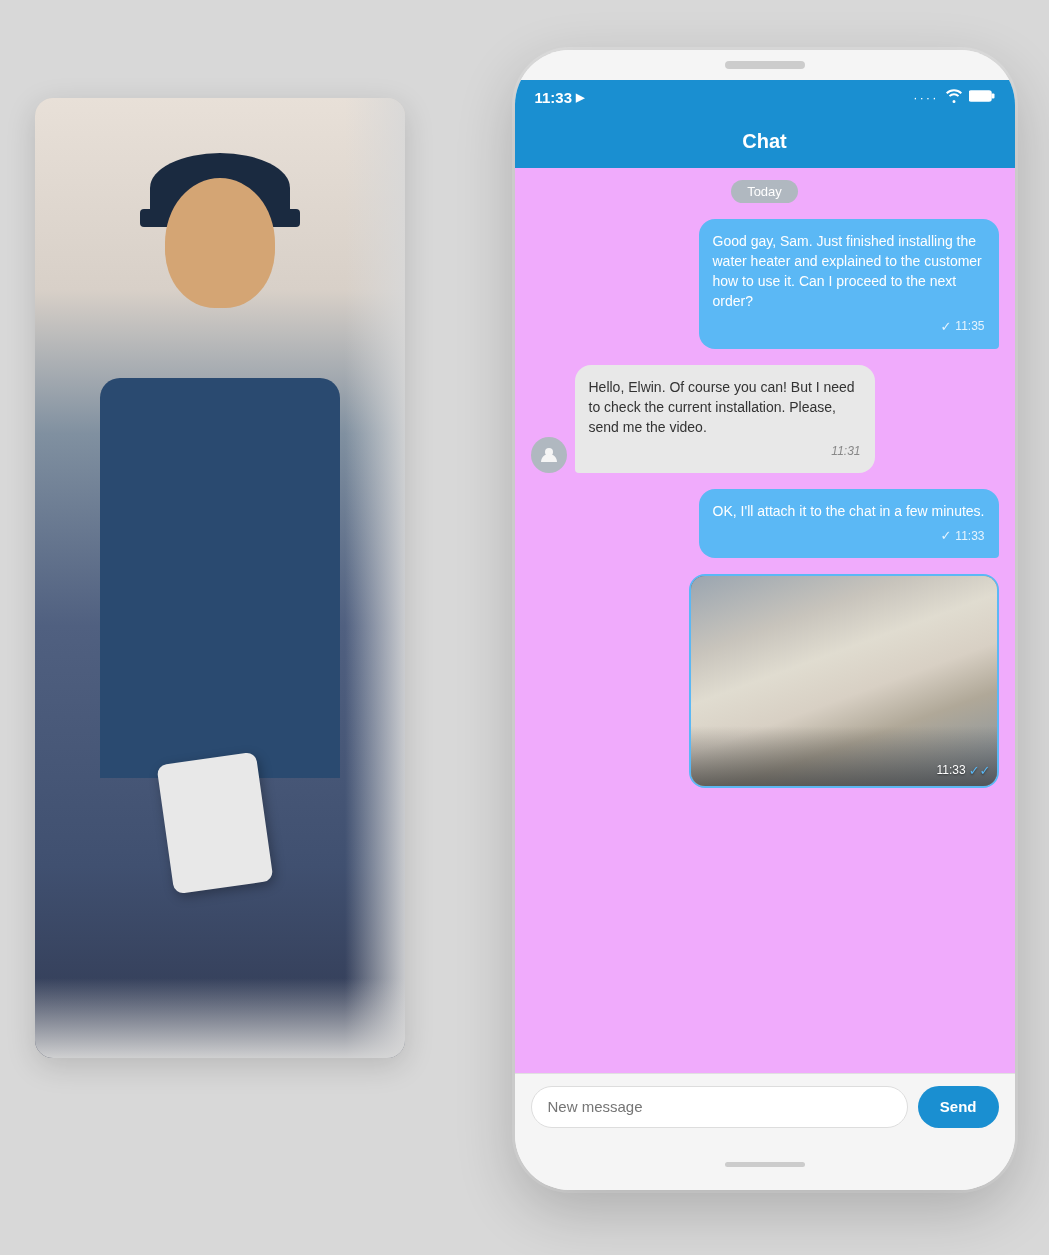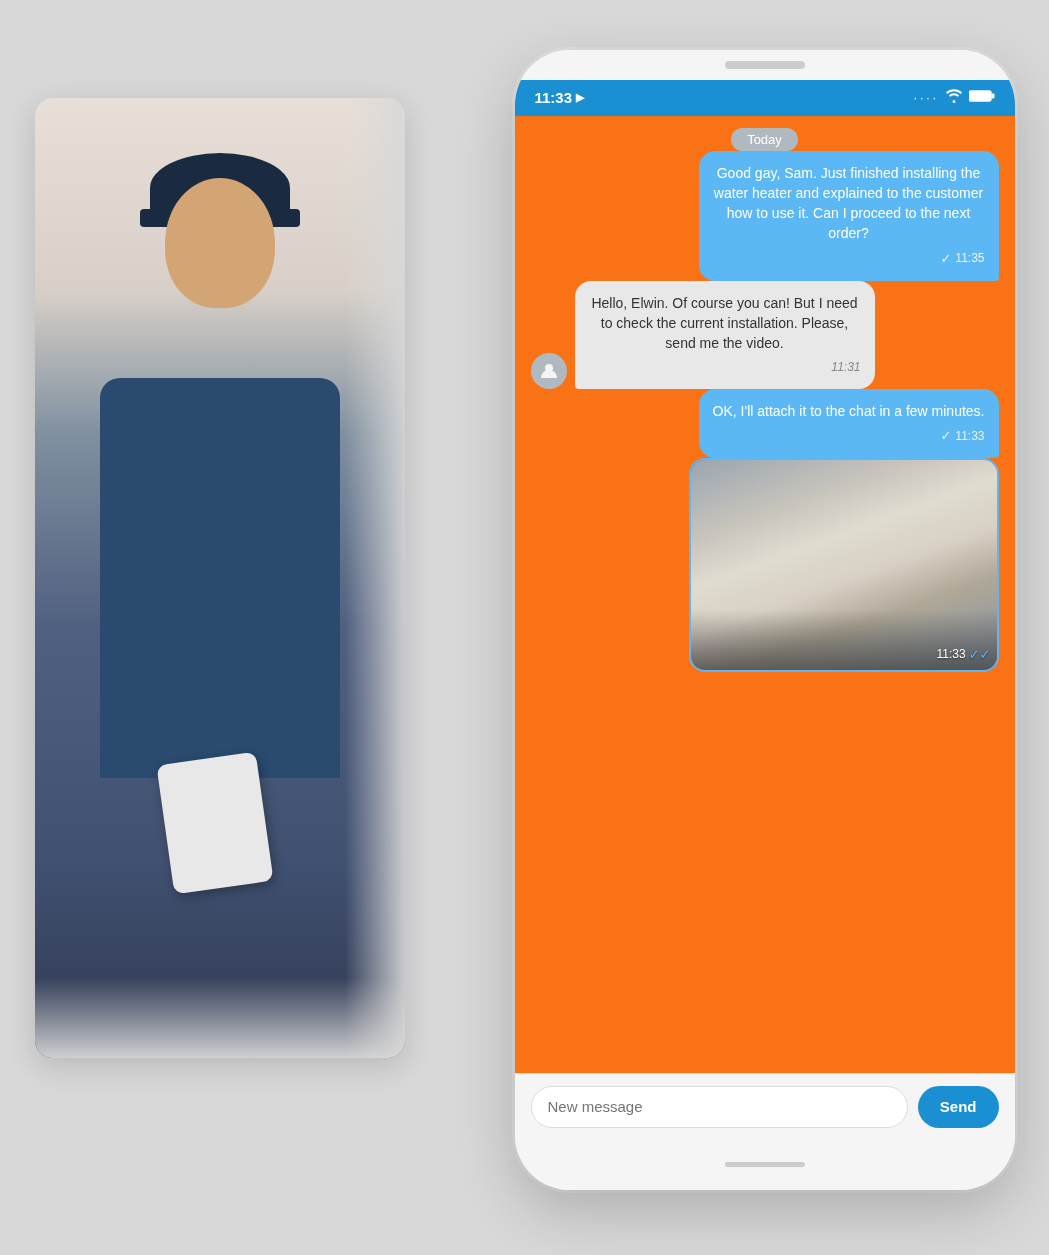--- a/index.html
+++ b/index.html
@@ -114,26 +114,26 @@
 
     .chat-title {
       color: white;
       font-size: 20px;
       font-weight: 600;
     }
 
     
     .chat-body {
       flex: 1;
-      background: #f97316;
+      background: #f0abfc;
       overflow: hidden;
       display: flex;
       flex-direction: column;
       padding: 12px 16px;
-      gap: 0;
+      gap: 16px;
     }
 
     
     .date-pill {
       display: flex;
       justify-content: center;
       flex-shrink: 0;
     }
 
     .date-pill-inner {
@@ -141,21 +141,20 @@
       color: white;
       font-size: 13px;
       padding: 4px 16px;
       border-radius: 12px;
     }
 
     
     .message-row {
       display: flex;
       flex-shrink: 0;
-      text-align: center;
     }
 
     .message-row.sent {
       justify-content: flex-end;
     }
 
     .message-row.received {
       justify-content: flex-start;
       align-items: flex-end;
       gap: 8px;
@@ -455,20 +454,23 @@
         </span>
         <span>
           <svg width="26" height="14" viewBox="0 0 26 14" fill="white">
             <rect x="0" y="2" width="22" height="10" rx="2" ry="2" stroke="white" stroke-width="1.5" fill="white"></rect>
             <rect x="22.5" y="4.5" width="3" height="5" rx="1" fill="white"></rect>
           </svg>
         </span>
       </div>
     </div>
 
+    <div class="chat-header">
+      <span class="chat-title">Chat</span>
+    </div>
 
     <div class="chat-body">
 
       <div class="date-pill">
         <div class="date-pill-inner">Today</div>
       </div>
 
       <div class="message-row sent">
         <div class="bubble sent">
           <span>Good gay, Sam. Just finished installing the water heater and explained to the customer how to use it. Can I proceed to the next order?</span>

